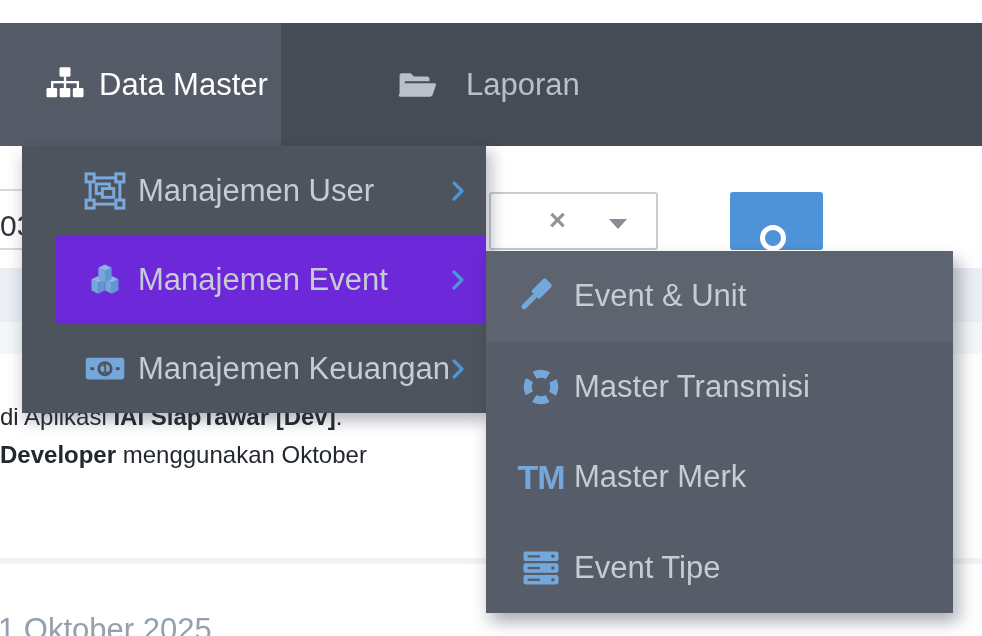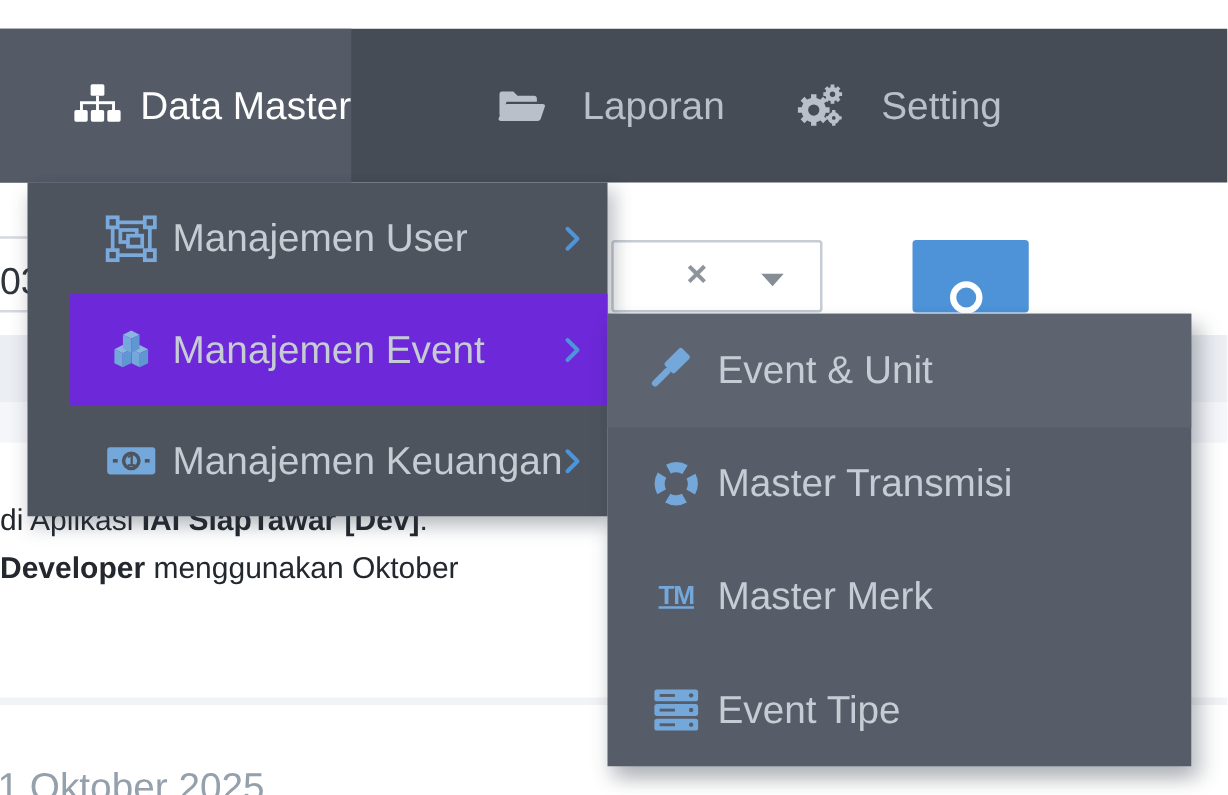--- a/index.html
+++ b/index.html
@@ -30,42 +30,42 @@
   .content-line { left:0; width:520px; font-size:24px; color:#23282e; white-space:nowrap; z-index:1; }
   .line1 { top:403px; }
   .line2 { top:441px; }
   .bold  { font-weight:bold; }
   .date-heading { left:-2px; top:612px; font-size:31px; color:#95a0ad; white-space:nowrap; z-index:1; }
 
   
   .navbar { top:23px; left:0; width:982px; height:123px; background:#454c56; z-index:2; }
   .nav-item { position:absolute; top:0; height:123px; display:flex; align-items:center;
               gap:28px; font-size:31px; color:#b9c0c9; cursor:pointer; }
-  .nav-item.active { left:0; width:281px; background:#545b66; color:#fdfdfe; padding-left:44px; gap:13px;justify-content:flex-end; }
+  .nav-item.active { left:0; width:281px; background:#545b66; color:#fdfdfe; padding-left:44px; gap:13px; }
   .nav-laporan { left:396px; }
   .nav-setting { left:635px; }
 
   
   .dropdown { left:22px; top:146px; width:464px; height:267px; background:#4d545e; z-index:3;
               box-shadow:0 9px 14px rgba(50,60,75,.25), 9px 4px 12px rgba(50,60,75,.16); }
   .dd-item { position:relative; height:89px; display:flex; align-items:center;
              padding:0 20px 0 28px; color:#c6ccd3; font-size:31px; cursor:pointer;margin-left:34px; }
   .dd-item.hover { background:#6d28d9; }
   .dd-label { margin-left:12px; white-space:nowrap; }
   .dd-chev { margin-left:auto; display:flex; align-items:center; }
 
   
   .submenu { left:486px; top:251px; width:467px; height:362px; background:#565d68; z-index:4;
              box-shadow:10px 9px 14px rgba(50,60,75,.22), 0 9px 14px rgba(50,60,75,.22); }
   .sm-item { position:relative; height:90.5px; display:flex; align-items:center;
              padding:0 20px 0 34px; color:#c6ccd3; font-size:31px; cursor:pointer; }
   .sm-item.hover { background:#5d6470; }
 
   .icon-box { width:42px; height:42px; display:flex; align-items:center; justify-content:center; flex:0 0 42px; }
-  .tm-glyph { font-size:21px; font-weight:bold; letter-spacing:-1px; color:#74a7da;text-decoration:underline; }
+  .tm-glyph { font-size:34px; font-weight:bold; letter-spacing:-1px; color:#74a7da; }
 </style>
 </head>
 <body>
 
 <div class="abs gap1"></div>
 <div class="abs gap2"></div>
 <div class="abs gap3"></div>
 
 <div class="abs input-edge" style="top:189px;"></div>
 <div class="abs input-edge" style="top:248px;"></div>
@@ -109,42 +109,20 @@
       <svg width="38" height="38" viewBox="0 0 24 24">
           <g fill="#b9c0c9">
         <path d="M2.2 4.6h5.8l2.1 2.1h8.4c.8 0 1.4.6 1.4 1.4v1.6H4.6L2 16.5H1V6c0-.8.5-1.4 1.2-1.4z"></path>
         <path d="M4.8 10.9h18c.9 0 1.4.6 1.1 1.4l-2 5.9c-.2.7-.9 1.2-1.6 1.2H1.7c-.9 0-1.4-.6-1.1-1.4L3.2 12c.3-.7.8-1.1 1.6-1.1z"></path>
       </g>
         </svg>
     </span>
     <span>Laporan</span>
   </div>
 
-  <div class="nav-item nav-setting">
-    <span class="icon-box">
-      <svg width="40" height="40" viewBox="0 0 24 24">
-        <g stroke="#b9c0c9" fill="none">
-          <circle cx="9" cy="13.8" r="4.3" stroke-width="3.2"></circle>
-          <g stroke-width="2.6">
-            <path d="M14.4 13.8h2.2M9 19.2v2.2M3.6 13.8H1.4M9 8.4V6.2M12.8 17.6l1.6 1.6M5.2 17.6l-1.6 1.6M5.2 10l-1.6-1.6M12.8 10l1.6-1.6"></path>
-          </g>
-          <circle cx="18" cy="6.2" r="2.4" stroke-width="2.2"></circle>
-          <g stroke-width="1.8">
-            <path d="M21 6.2h1.6M18 9.2v1.6M15 6.2h-1.4M18 3.2V1.6M20.1 8.3l1.1 1.1M15.9 8.3l-1.1 1.1M15.9 4.1L14.8 3M20.1 4.1L21.2 3"></path>
-          </g>
-          <circle cx="18.6" cy="17.6" r="1.9" stroke-width="2">
-          </circle>
-          <g stroke-width="1.6">
-            <path d="M21 17.6h1.4M18.6 20v1.4M16.2 17.6h-1.4M18.6 15.2v-1.4"></path>
-          </g>
-        </g>
-      </svg>
-    </span>
-    <span>Setting</span>
-  </div>
 </nav>
 
 <div class="abs dropdown">
   <div class="dd-item">
     <span class="icon-box">
       <svg width="42" height="42" viewBox="0 0 24 24">
         <g stroke="#7aa9db" stroke-width="1.7" fill="none">
           <rect x="3.5" y="4.5" width="17" height="15"></rect>
           <rect x="7" y="8" width="7.5" height="5.5"></rect>
           <rect x="10.5" y="10.6" width="6.5" height="5" fill="#4d545e"></rect>

